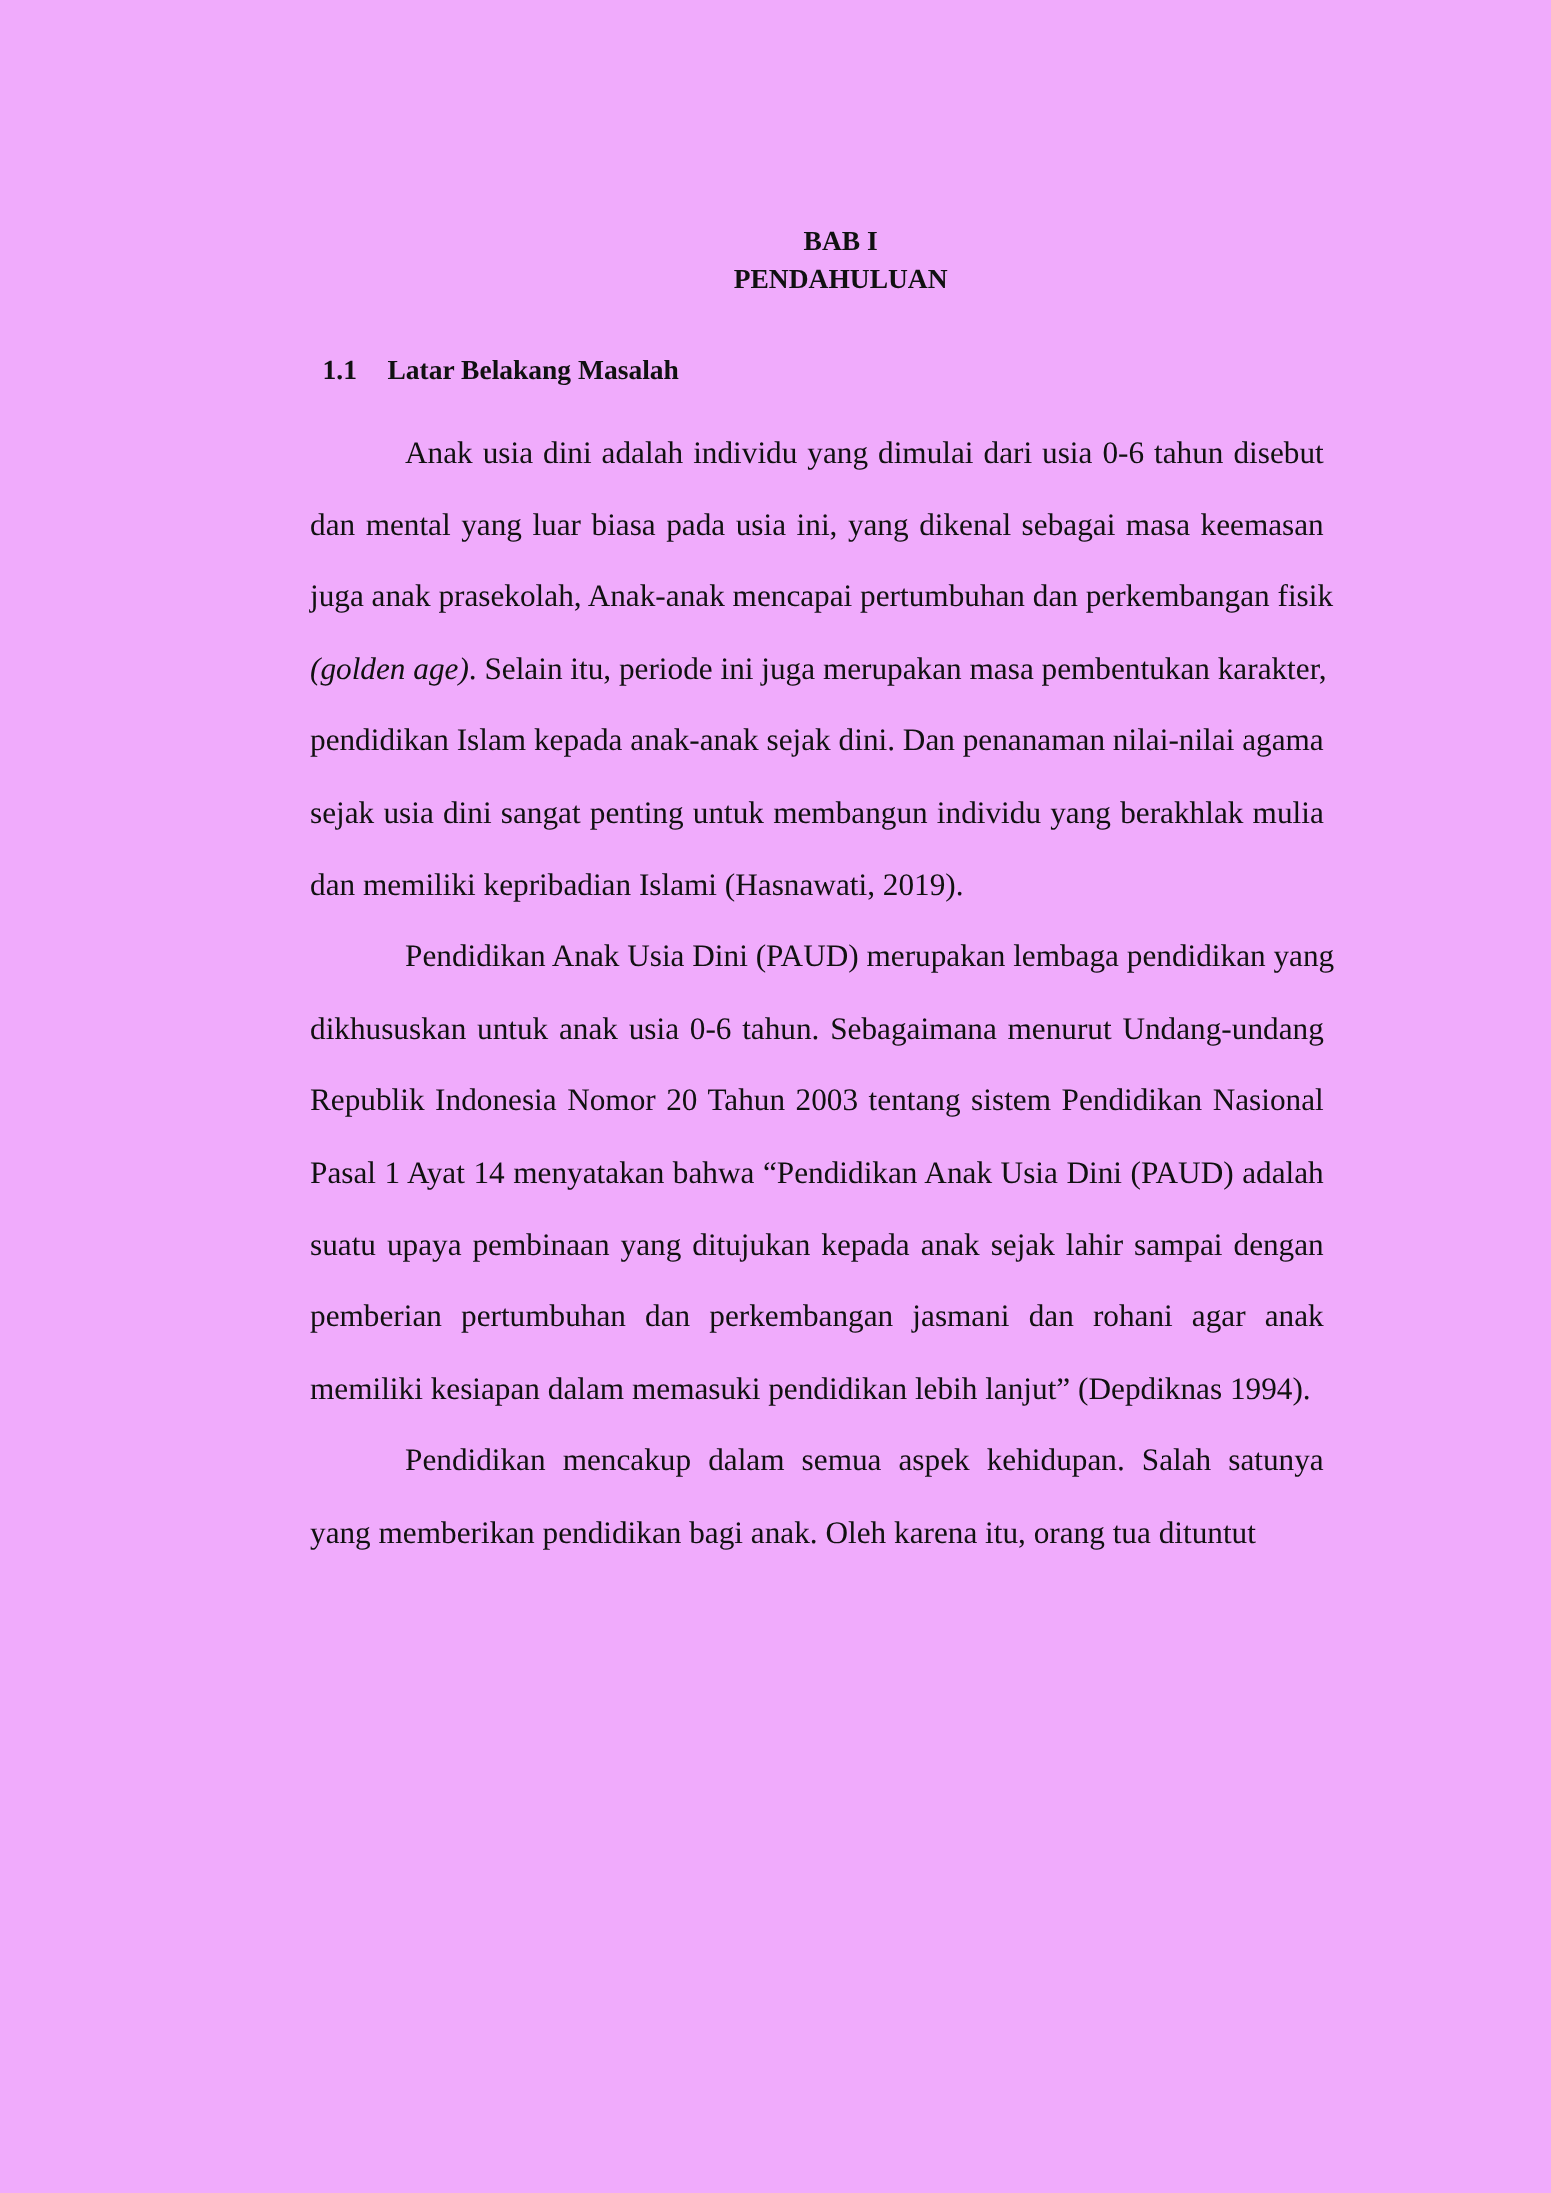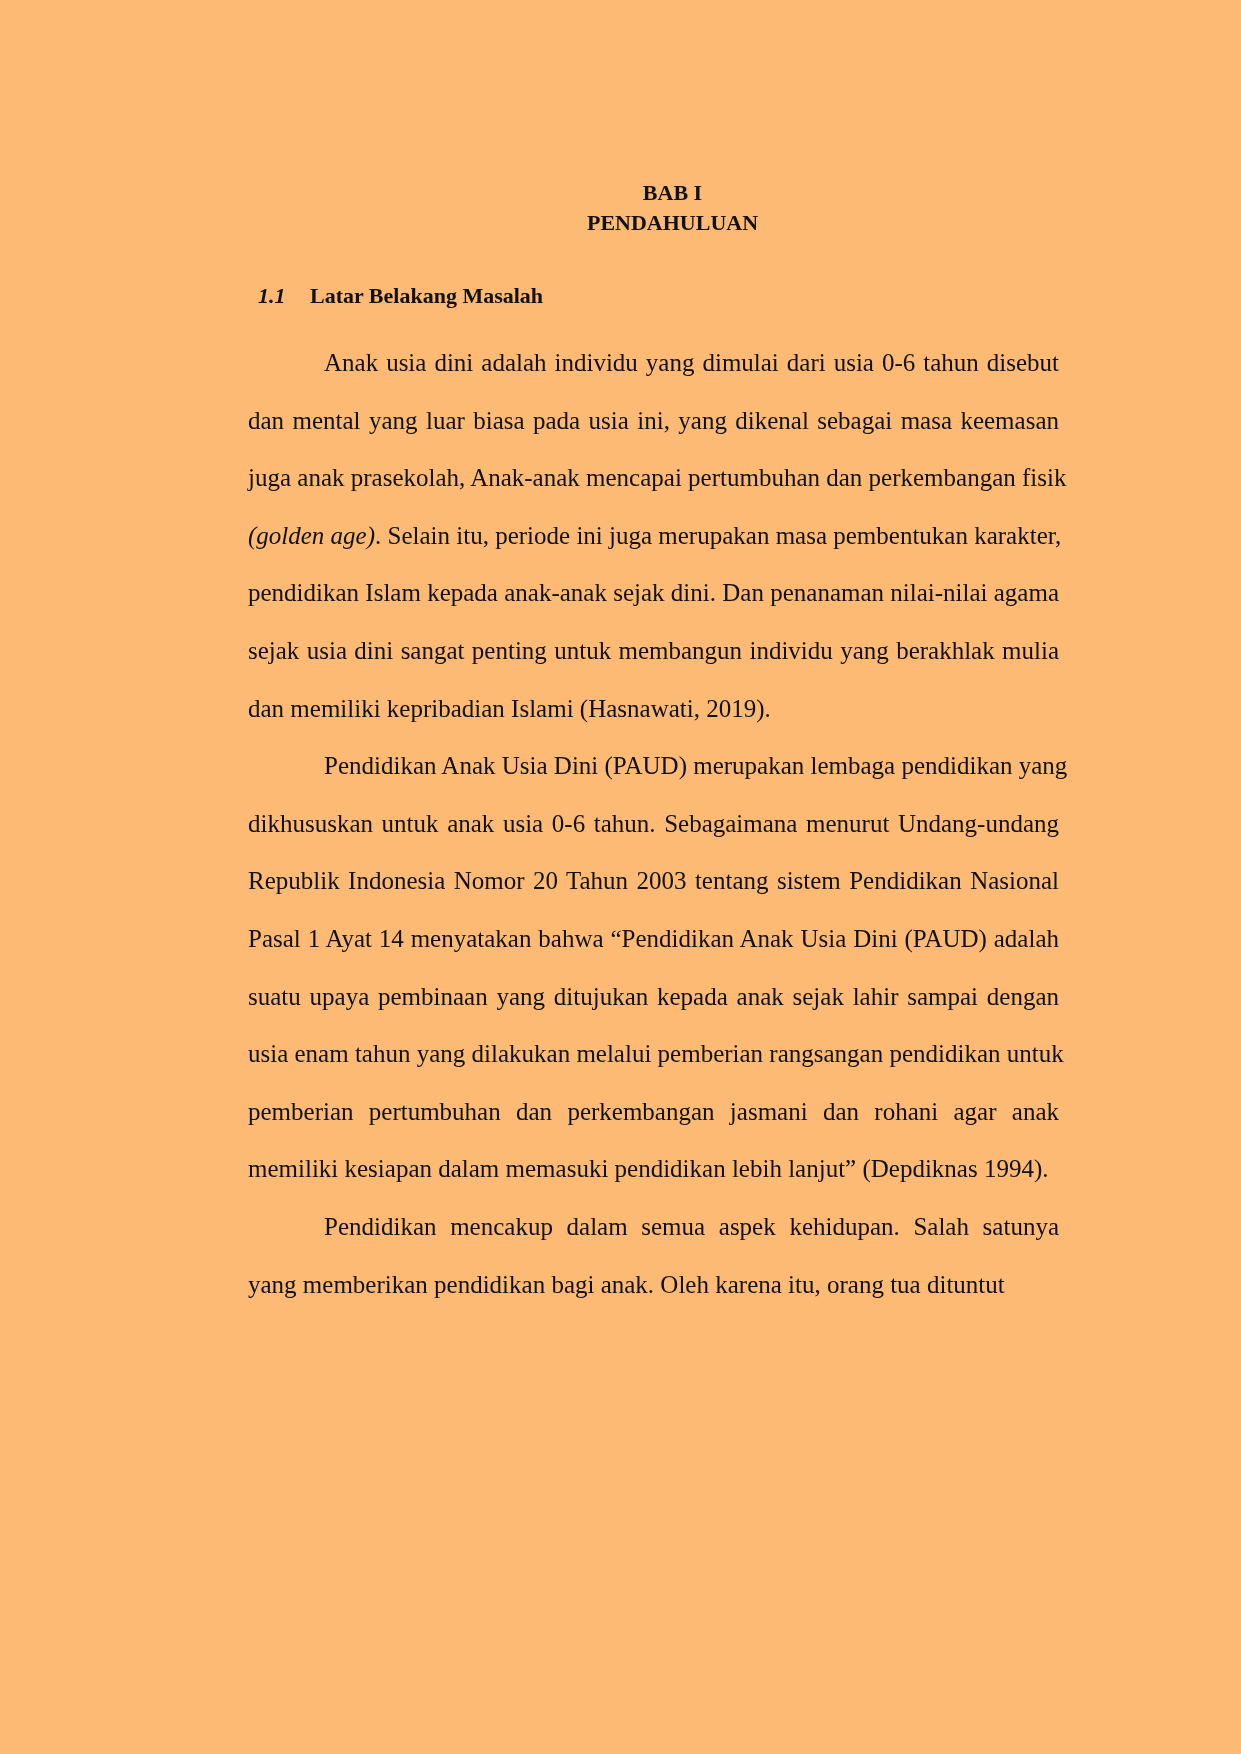--- a/index.html
+++ b/index.html
@@ -13,21 +13,21 @@
     position: relative;
     overflow: hidden;
     font-family: "Liberation Serif", "DejaVu Serif", serif;
     color: #111111;
   }
   .page {
     position: absolute;
     left: 0; top: 0;
     width: 1241px;
     height: 1754px;
-    background: #fdba74;
+    background: #f0abfc;
   }
   .chapter-heading {
     position: absolute;
     left: 0;
     width: 1300px;
     top: 178px;
     text-align: center;
     font-weight: bold;
     font-size: 22px;
     line-height: 30px;
@@ -38,21 +38,20 @@
     left: 258px;
     top: 281px;
     font-weight: bold;
     font-size: 22px;
     line-height: 30px;
     white-space: nowrap;
   }
   .section-heading .num {
     display: inline-block;
     width: 52px;
-    font-style: italic;
   }
   .body-text {
     position: absolute;
     left: 248px;
     top: 334px;
     width: 811px;
     font-size: 25px;
     line-height: 57.6px;
   }
   .line {
@@ -95,21 +94,20 @@
       <span class="line">sejak usia dini sangat penting untuk membangun individu yang berakhlak mulia</span>
       <span class="line last">dan memiliki kepribadian Islami (Hasnawati, 2019).</span>
     </div>
 
     <div>
       <span class="line first">Pendidikan Anak Usia Dini (PAUD) merupakan lembaga pendidikan yang</span>
       <span class="line">dikhususkan untuk anak usia 0-6 tahun. Sebagaimana menurut Undang-undang</span>
       <span class="line">Republik Indonesia Nomor 20 Tahun 2003 tentang sistem Pendidikan Nasional</span>
       <span class="line">Pasal 1 Ayat 14 menyatakan bahwa “Pendidikan Anak Usia Dini (PAUD) adalah</span>
       <span class="line">suatu upaya pembinaan yang ditujukan kepada anak sejak lahir sampai dengan</span>
-      <span class="line">usia enam tahun yang dilakukan melalui pemberian rangsangan pendidikan untuk</span>
       <span class="line">pemberian pertumbuhan dan perkembangan jasmani dan rohani agar anak</span>
       <span class="line last">memiliki kesiapan dalam memasuki pendidikan lebih lanjut” (Depdiknas 1994).</span>
     </div>
 
     <div>
       <span class="line first">Pendidikan mencakup dalam semua aspek kehidupan. Salah satunya</span>
       <span class="line last">yang memberikan pendidikan bagi anak. Oleh karena itu, orang tua dituntut</span>
     </div>
 
   </div>

